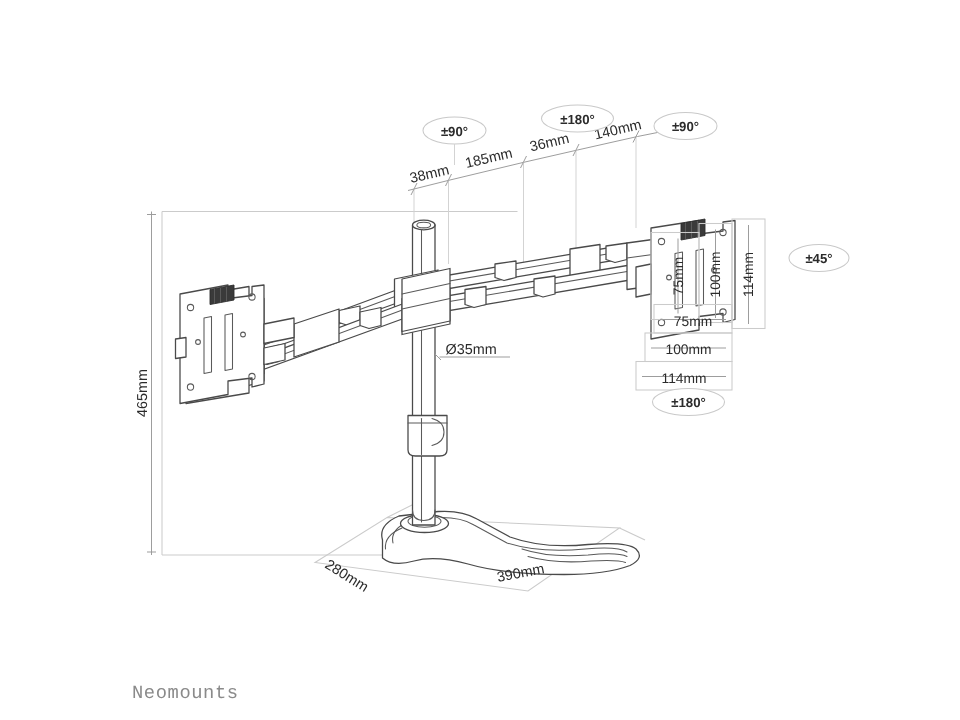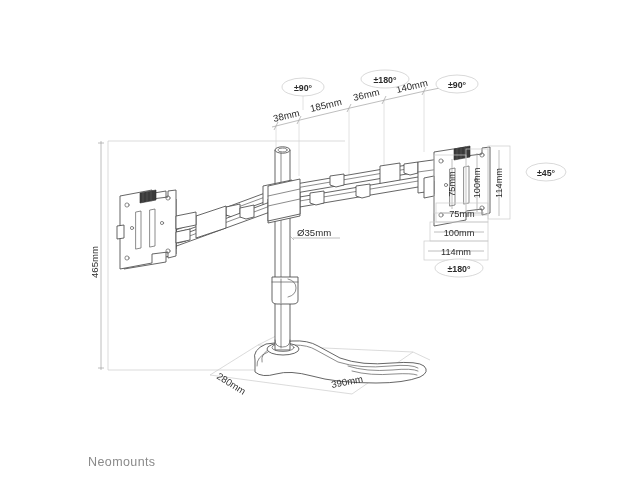--- a/index.html
+++ b/index.html
@@ -27,21 +27,21 @@
     width: 640px;
     height: 480px;
   }
   .brand {
     position: absolute;
     left: 88px;
     top: 455px;
     font-size: 12.5px;
     letter-spacing: 0.4px;
     color: #8a8a8a;
-    font-family: Liberation Sans, sans-serif;
+    font-family: Liberation Mono, monospace;
     white-space: nowrap;
   }
   svg text {
     font-family: "Liberation Sans", sans-serif;
     fill: #2b2b2b;
   }
   .dimtext {
     font-size: 9.6px;
   }
   .badgetext {

